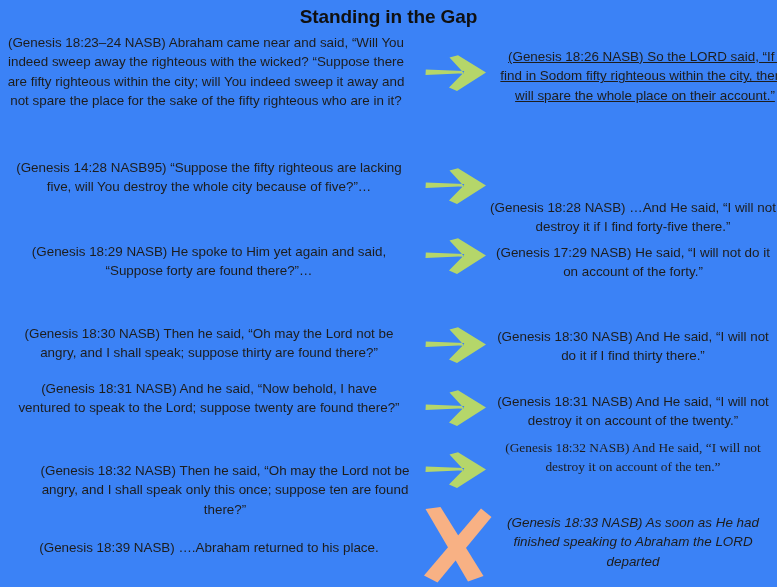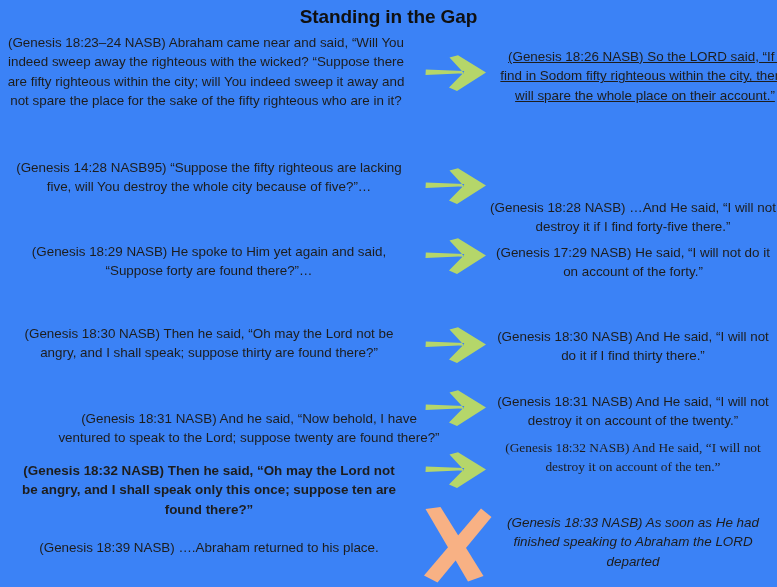--- a/index.html
+++ b/index.html
@@ -82,25 +82,25 @@
   .r2 .connector { left: 424px; top: 163px; width: 66px; height: 44px; }
 
   .r3 .col-left  { left: 14px; top: 242px; width: 390px; }
   .r3 .col-right { left: 489px; top: 243px; width: 288px; }
   .r3 .connector { left: 424px; top: 233px; width: 66px; height: 44px; }
 
   .r4 .col-left  { left: 14px; top: 324px; width: 390px; }
   .r4 .col-right { left: 489px; top: 327px; width: 288px; }
   .r4 .connector { left: 424px; top: 322px; width: 66px; height: 44px; }
 
-  .r5 .col-left  { left: 14px; top: 409px; width: 390px; margin-left: 40px; }
+  .r5 .col-left  { left: 14px; top: 379px; width: 390px; }
   .r5 .col-right { left: 489px; top: 392px; width: 288px; }
   .r5 .connector { left: 424px; top: 385px; width: 66px; height: 44px; }
 
-  .r6 .col-left  { left: 14px; top: 461px; width: 390px; font-weight: bold; }
+  .r6 .col-left  { left: 30px; top: 461px; width: 390px; }
   .r6 .col-right { left: 489px; top: 438px; width: 288px; font-family: Liberation Serif, serif; }
   .r6 .connector { left: 424px; top: 447px; width: 66px; height: 44px; }
 
   .r7 .col-left  { left: 14px; top: 538px; width: 390px; }
   .r7 .col-right { left: 489px; top: 513px; width: 288px; font-style: italic; }
   .r7 .connector { left: 415px; top: 505px; width: 78px; height: 80px; }
 </style>
 </head>
 <body>
 

